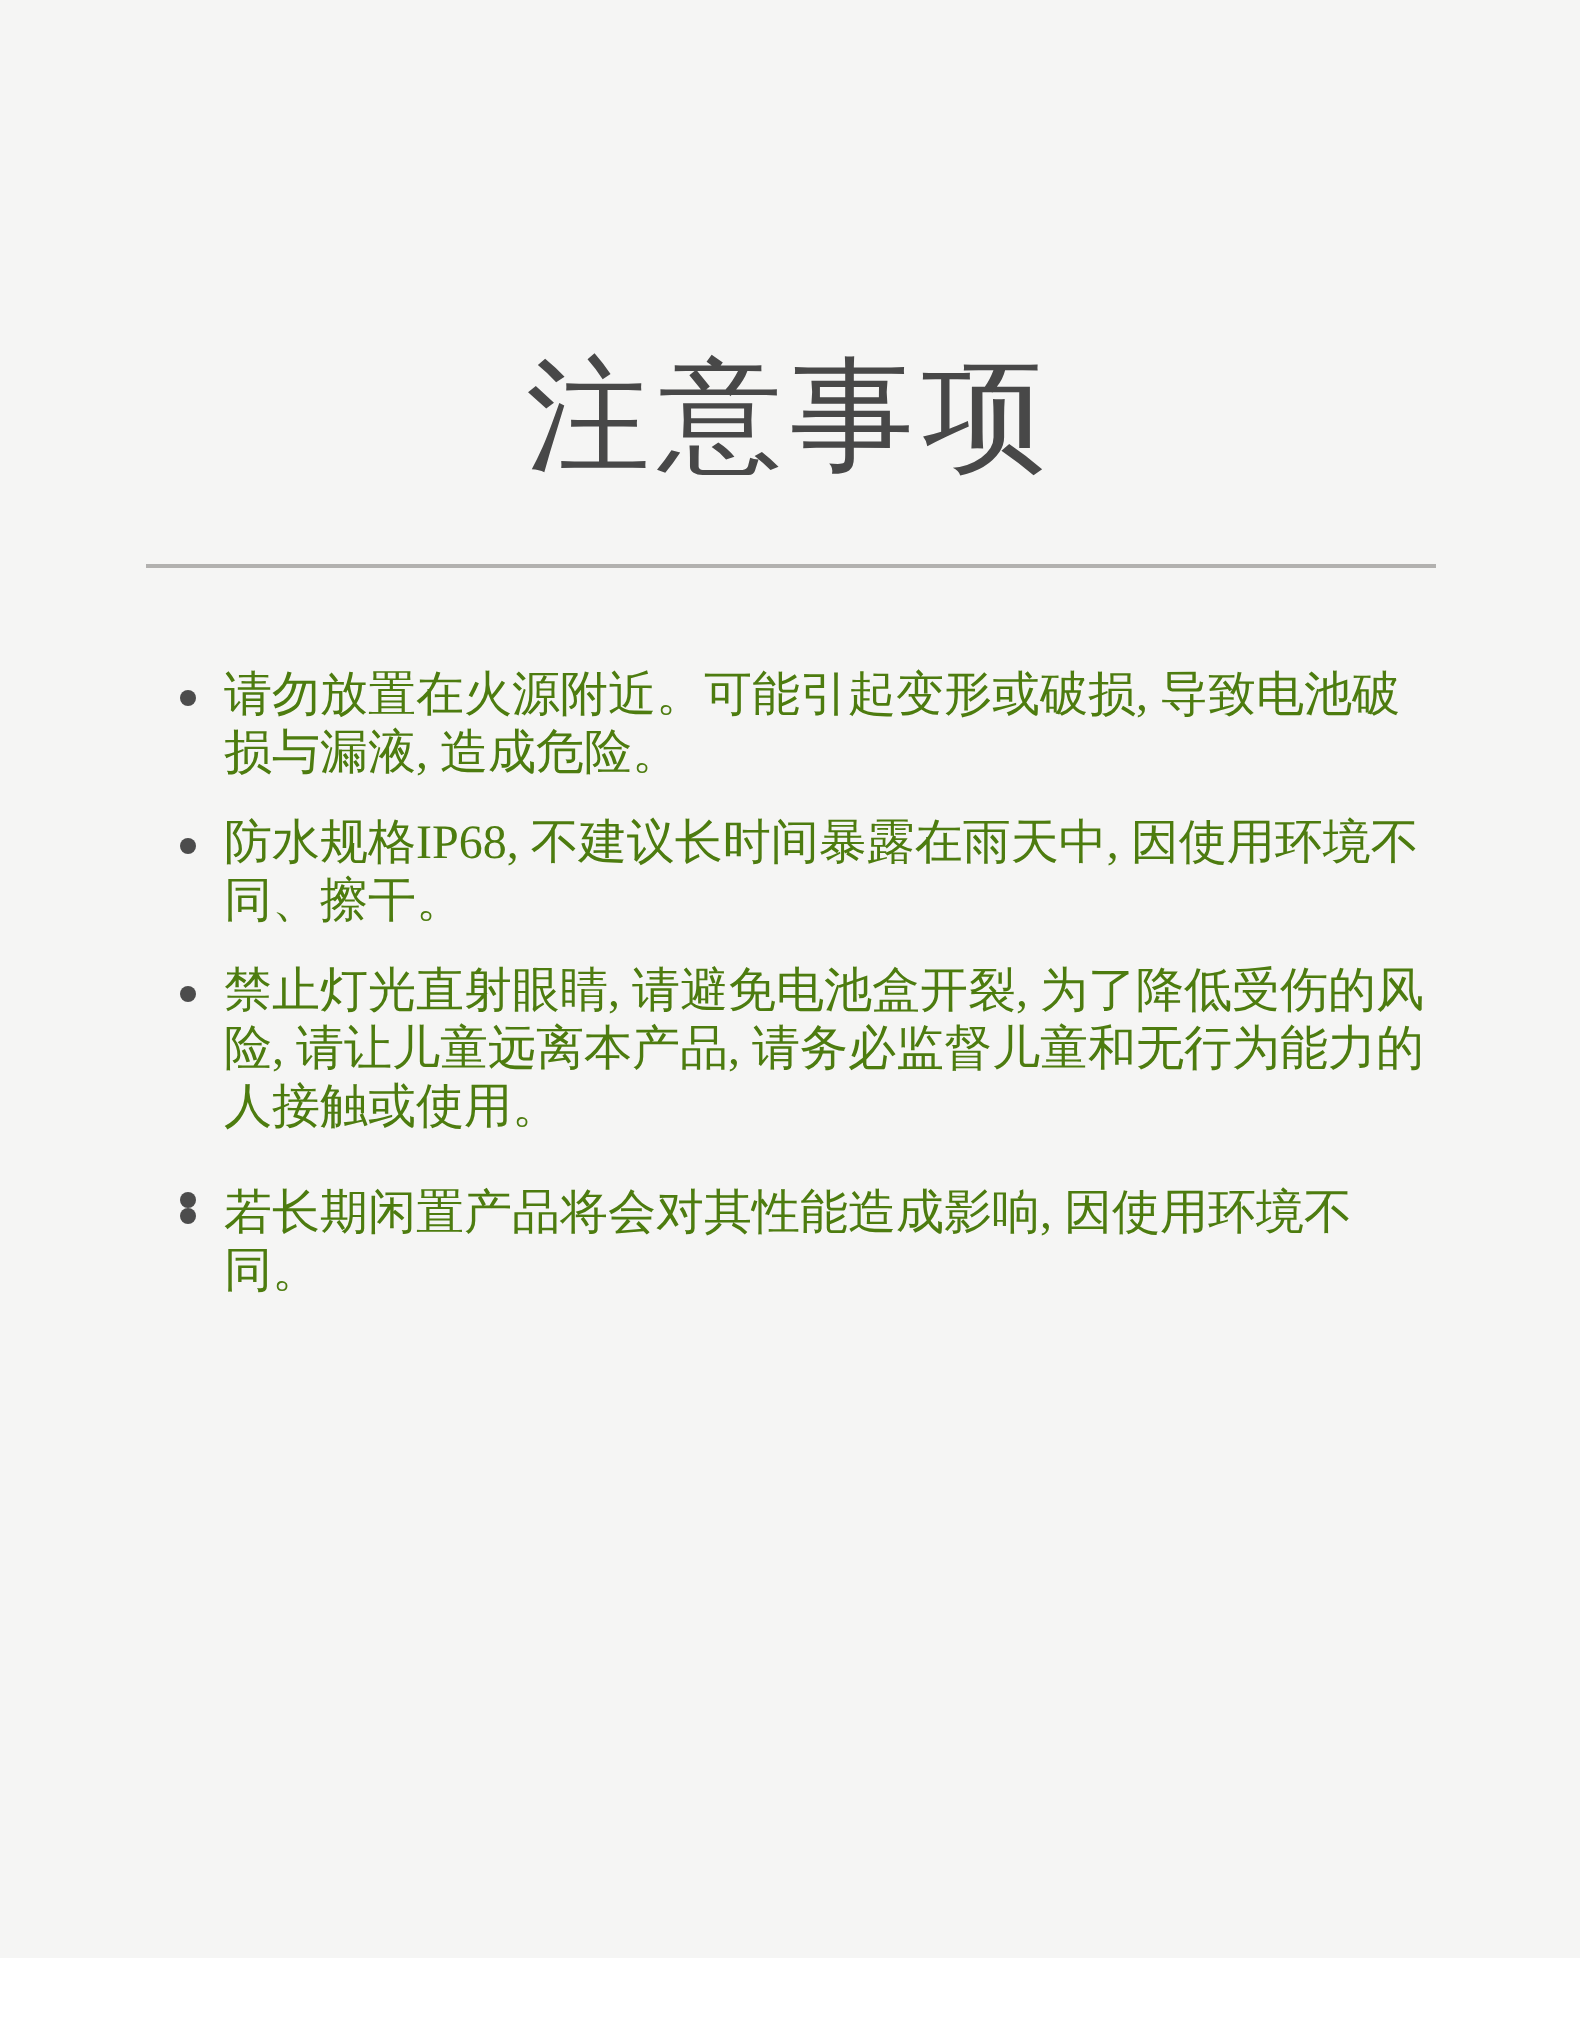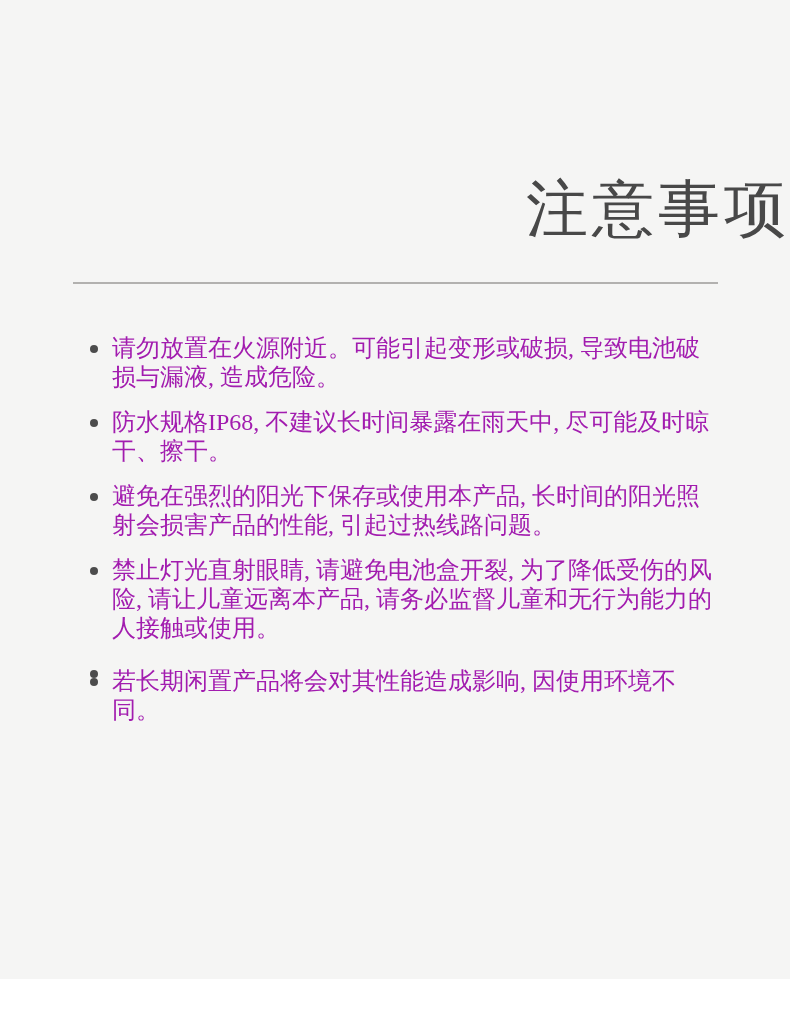--- a/index.html
+++ b/index.html
@@ -19,21 +19,21 @@
     position: absolute;
     top: 0;
     left: 0;
     width: 790px;
     height: 979px;
     background: #f5f5f4;
   }
   .title {
     margin: 0;
     padding-top: 178px;
-    text-align: right;
+    text-align: center;
     font-size: 62px;
     line-height: 62px;
     font-weight: 500;
     letter-spacing: 4px;
     color: #484848;
   }
   .divider {
     border: none;
     border-top: 2px solid #b2b1af;
     margin: 42px 72px 0 73px;
@@ -41,21 +41,21 @@
   .notice-list {
     list-style: none;
     margin: 0;
     padding: 50px 72px 0 112px;
   }
   .notice-item {
     position: relative;
     width: 606px;
     font-size: 24px;
     line-height: 29px;
-    color: #a21caf;
+    color: #4d7c0f;
     margin: 0 0 16px 0;
     text-align: left;
   }
   .notice-item.last-gap {
     margin-top: 24px;
   }
   .dot {
     position: absolute;
     left: -22px;
     top: 11px;
@@ -75,21 +75,20 @@
 </style>
 </head>
 <body>
 
 <div class="page">
   <div class="panel">
     <h1 class="title">注意事项</h1>
     <hr class="divider">
     <ul class="notice-list">
       <li class="notice-item"><span class="dot"></span><span>请勿放置在火源附近。可能引起变形或破损, 导致电池破损与漏液, 造成危险。</span></li>
-      <li class="notice-item"><span class="dot"></span><span>防水规格IP68, 不建议长时间暴露在雨天中, 尽可能及时晾干、擦干。</span></li>
-      <li class="notice-item"><span class="dot"></span><span>避免在强烈的阳光下保存或使用本产品, 长时间的阳光照射会损害产品的性能, 引起过热线路问题。</span></li>
+      <li class="notice-item"><span class="dot"></span><span>防水规格IP68, 不建议长时间暴露在雨天中, 因使用环境不同、擦干。</span></li>
       <li class="notice-item"><span class="dot"></span><span>禁止灯光直射眼睛, 请避免电池盒开裂, 为了降低受伤的风险, 请让儿童远离本产品, 请务必监督儿童和无行为能力的人接触或使用。</span></li>
       <li class="notice-item"><span class="dot"></span></li>
       <li class="notice-item last-gap"><span class="dot"></span><span>若长期闲置产品将会对其性能造成影响, 因使用环境不同。</span></li>
     </ul>
   </div>
   <div class="bottom-strip"></div>
 </div>
 
 </body></html>

